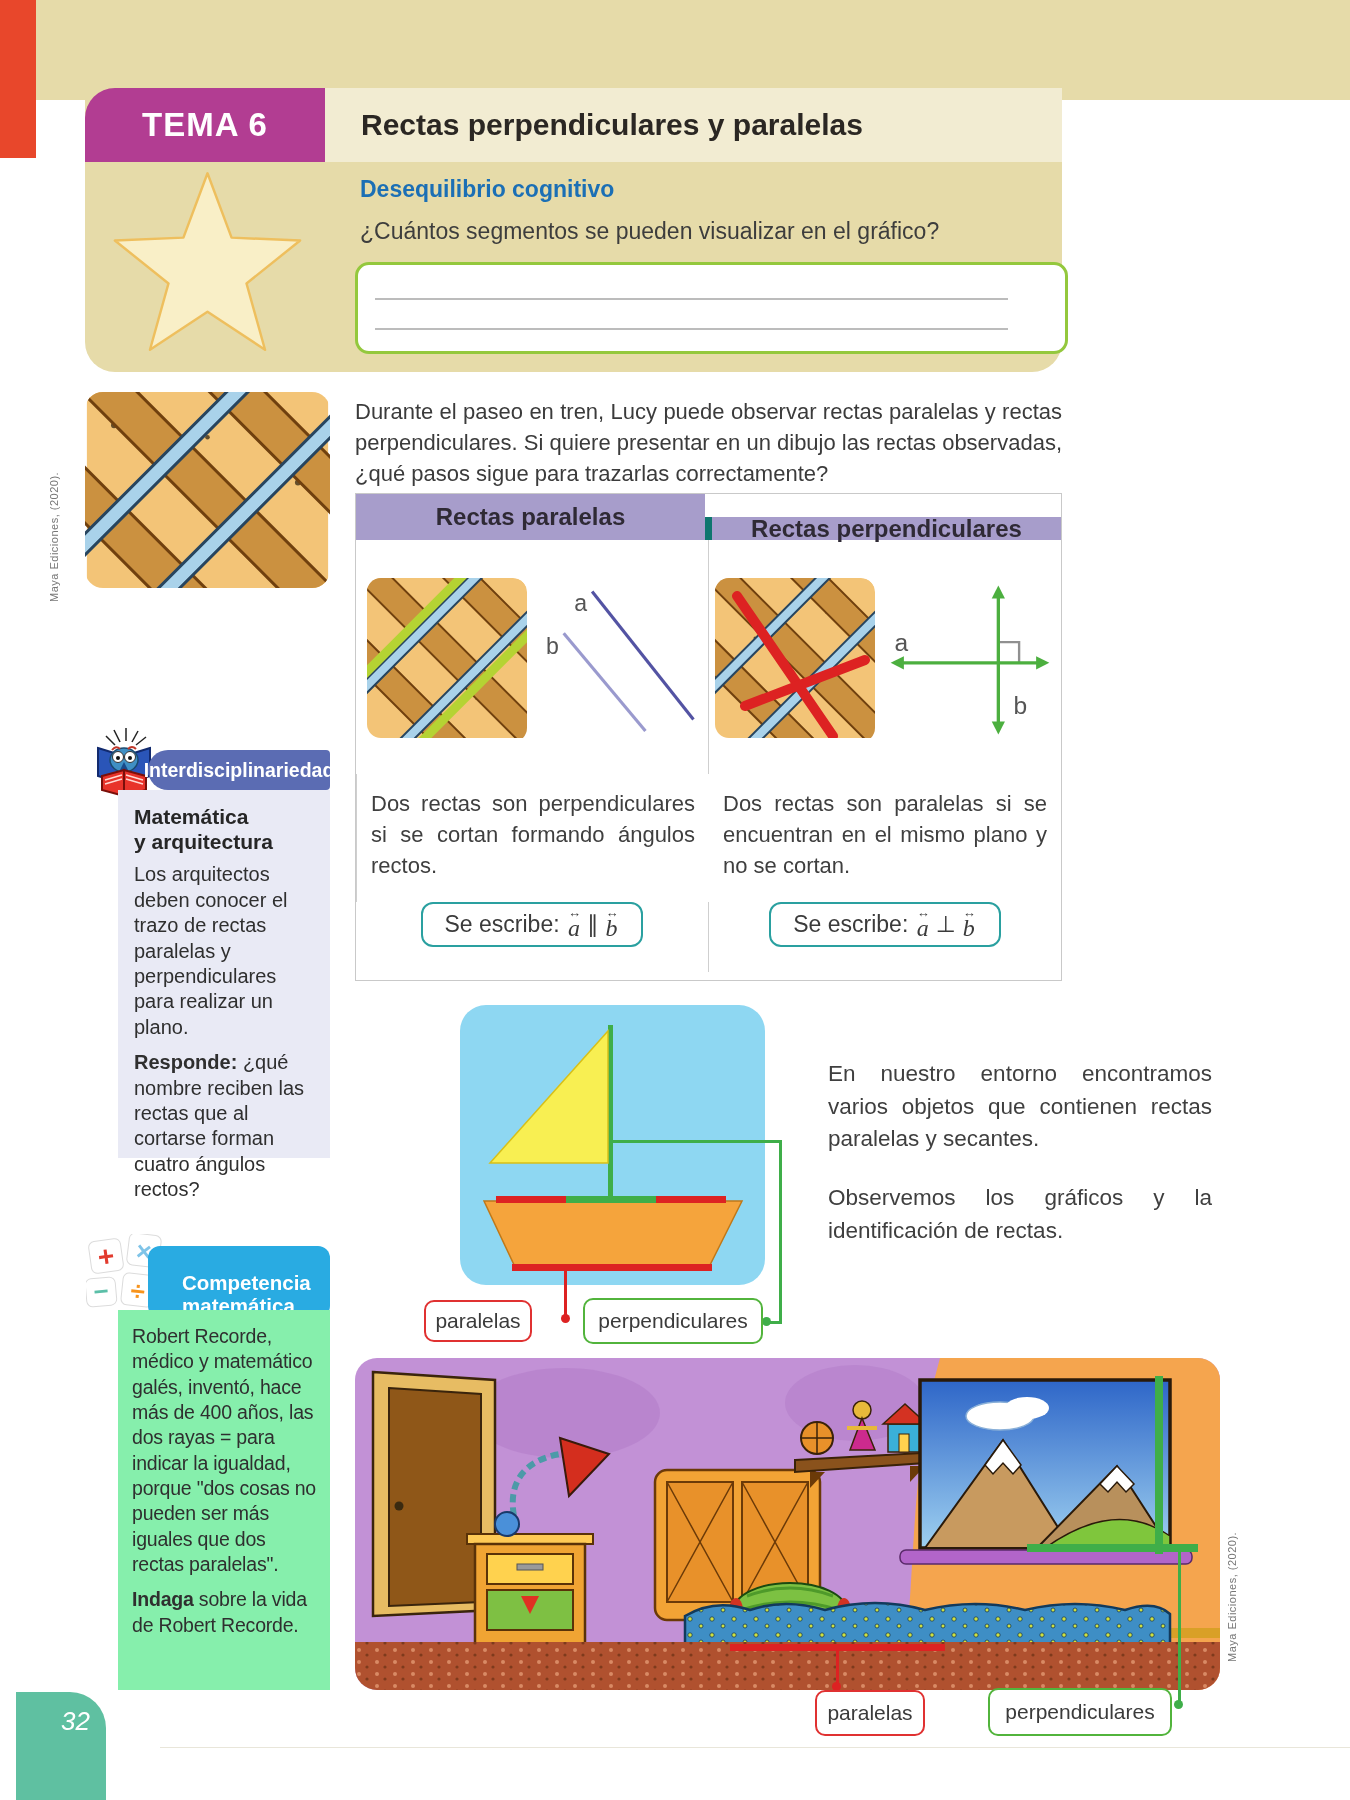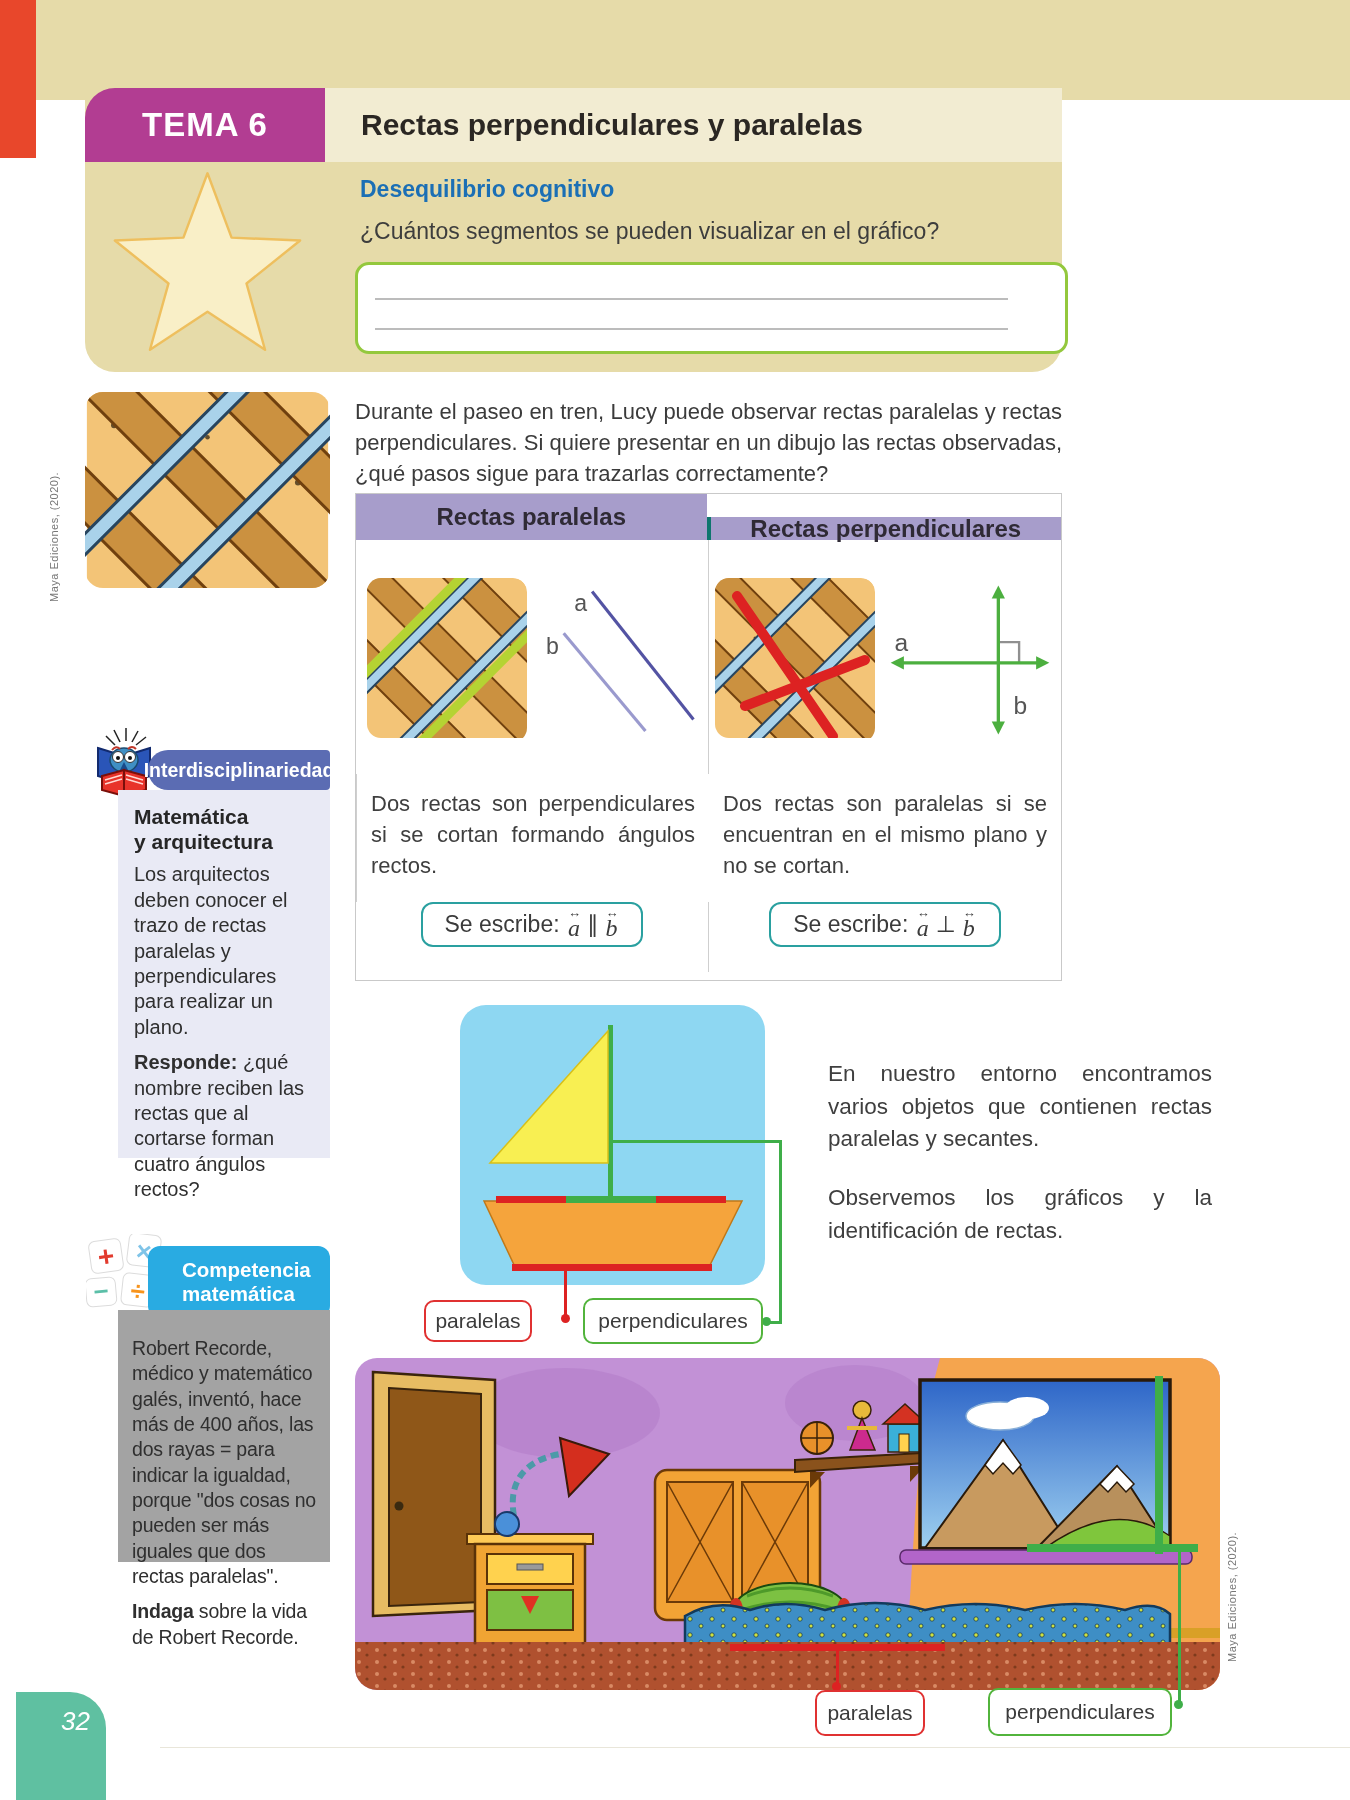--- a/index.html
+++ b/index.html
@@ -21,33 +21,33 @@
   
   .sideimg{left:85px;top:392px;width:245px;height:196px;border-radius:18px;overflow:hidden;}
   .vcap{font-size:11px;color:#777;writing-mode:vertical-rl;transform:rotate(180deg);letter-spacing:.5px;}
   .interpill{left:148px;top:750px;width:182px;height:40px;background:#5b6cb3;border-radius:20px 4px 4px 20px;
              display:flex;align-items:center;justify-content:center;color:#fff;font-weight:bold;font-size:19.5px;}
   .interbody{left:118px;top:790px;width:212px;height:368px;background:#e9eaf5;box-sizing:border-box;padding:14px 12px 10px 16px;
              font-size:20px;line-height:1.27;color:#2f2f2f;}
   .interbody h4{margin:0 0 8px 0;font-size:21px;line-height:1.2;color:#262626;}
   .interbody p{margin:0 0 10px 0;}
   .comppill{left:148px;top:1246px;width:182px;height:72px;background:#29abe2;border-radius:12px;
-            display:flex;flex-direction:column;justify-content:center;color:#fff;font-weight:bold;font-size:20.5px;line-height:1.15;padding-left:34px;box-sizing:border-box;}
-  .compbody{left:118px;top:1310px;width:212px;height:252px;background:#a3a3a3;box-sizing:border-box;padding:26px 10px 10px 14px;
+            display:flex;flex-direction:column;justify-content:flex-end;color:#fff;font-weight:bold;font-size:20.5px;line-height:1.15;padding-left:34px;box-sizing:border-box;}
+  .compbody{left:118px;top:1310px;width:212px;height:380px;background:#86efac;box-sizing:border-box;padding:14px 10px 10px 14px;
             font-size:19.5px;line-height:1.3;color:#2f2f2f;letter-spacing:-0.2px;}
   .compbody p{margin:0 0 10px 0;}
   .pagetab{left:16px;top:1692px;width:90px;height:108px;background:#5fc0a1;border-radius:0 36px 0 0;font-style:italic;}
   .pagenum{position:absolute;right:16px;top:14px;color:#fff;font-size:26px;}
   
   .intro{left:355px;top:396px;width:707px;font-size:22px;line-height:1.42;text-align:justify;color:#3b3b3b;}
   .tbl{left:355px;top:493px;width:707px;height:488px;border:1.5px solid #c9c9c9;box-sizing:border-box;background:#fff;}
   .tblhead{display:flex;height:46px;}
   .tblhead .hc{flex:1;background:#a79dcb;display:flex;align-items:center;justify-content:center;
                font-weight:bold;font-size:24px;color:#2f2a35;}
-  .tblhead .hc+.hc{border-left:4px solid #0f766e;margin-top:23px;}
+  .tblhead .hc+.hc{border-left:7px solid #0f766e;margin-top:23px;}
   .tblrow{display:flex;}
   .cell{flex:1;box-sizing:border-box;}
   .cell.right{border-left:1.5px solid #cfcfcf;}
   .imgcell{height:234px;display:flex;align-items:center;justify-content:center;gap:10px;padding-top:6px;}
   .txtcell{height:128px;padding:14px 14px 0 14px;font-size:22px;line-height:1.42;text-align:justify;}
   .fcell{height:70px;display:flex;align-items:flex-start;justify-content:center;}
   .formulabox{display:inline-flex;align-items:center;border:2.5px solid #2aa0a0;border-radius:12px;background:#fff;
               padding:5px 22px;font-size:23px;color:#3b3b3b;}
   .vec{display:inline-flex;flex-direction:column;align-items:center;margin:0 2px;}
   .vec .ar{font-size:13px;line-height:.55;letter-spacing:-1px;color:#3b3b3b;}

